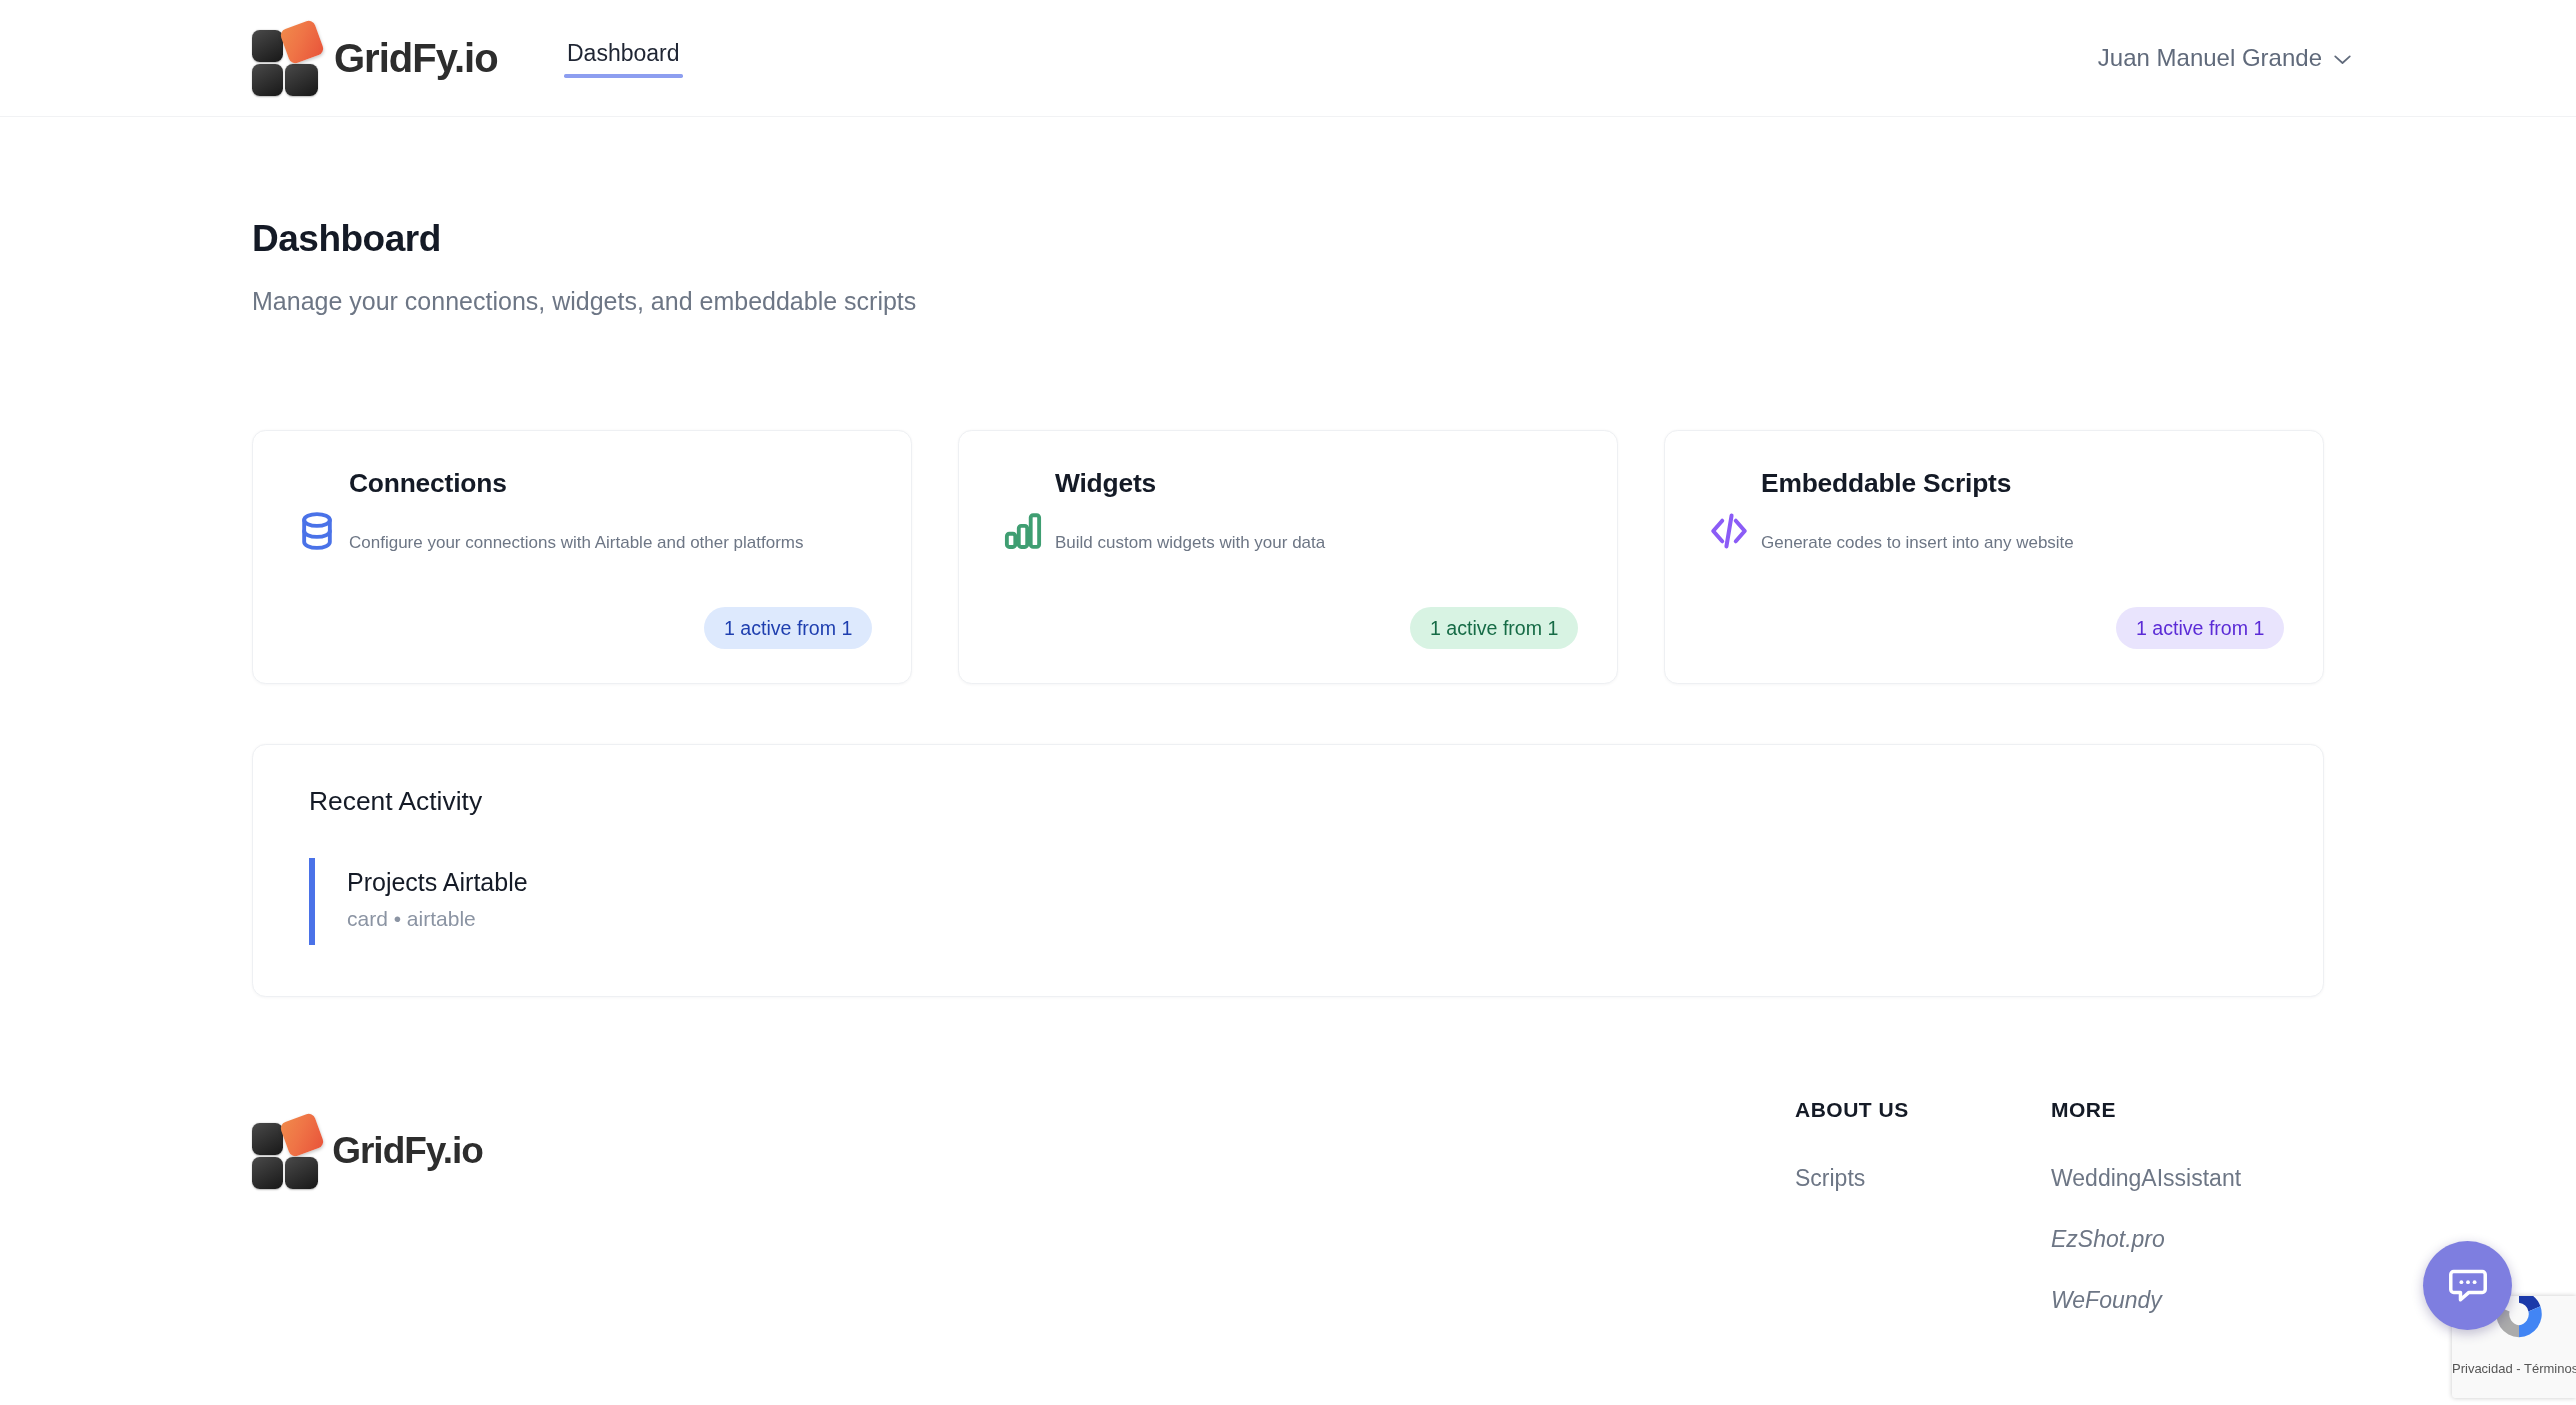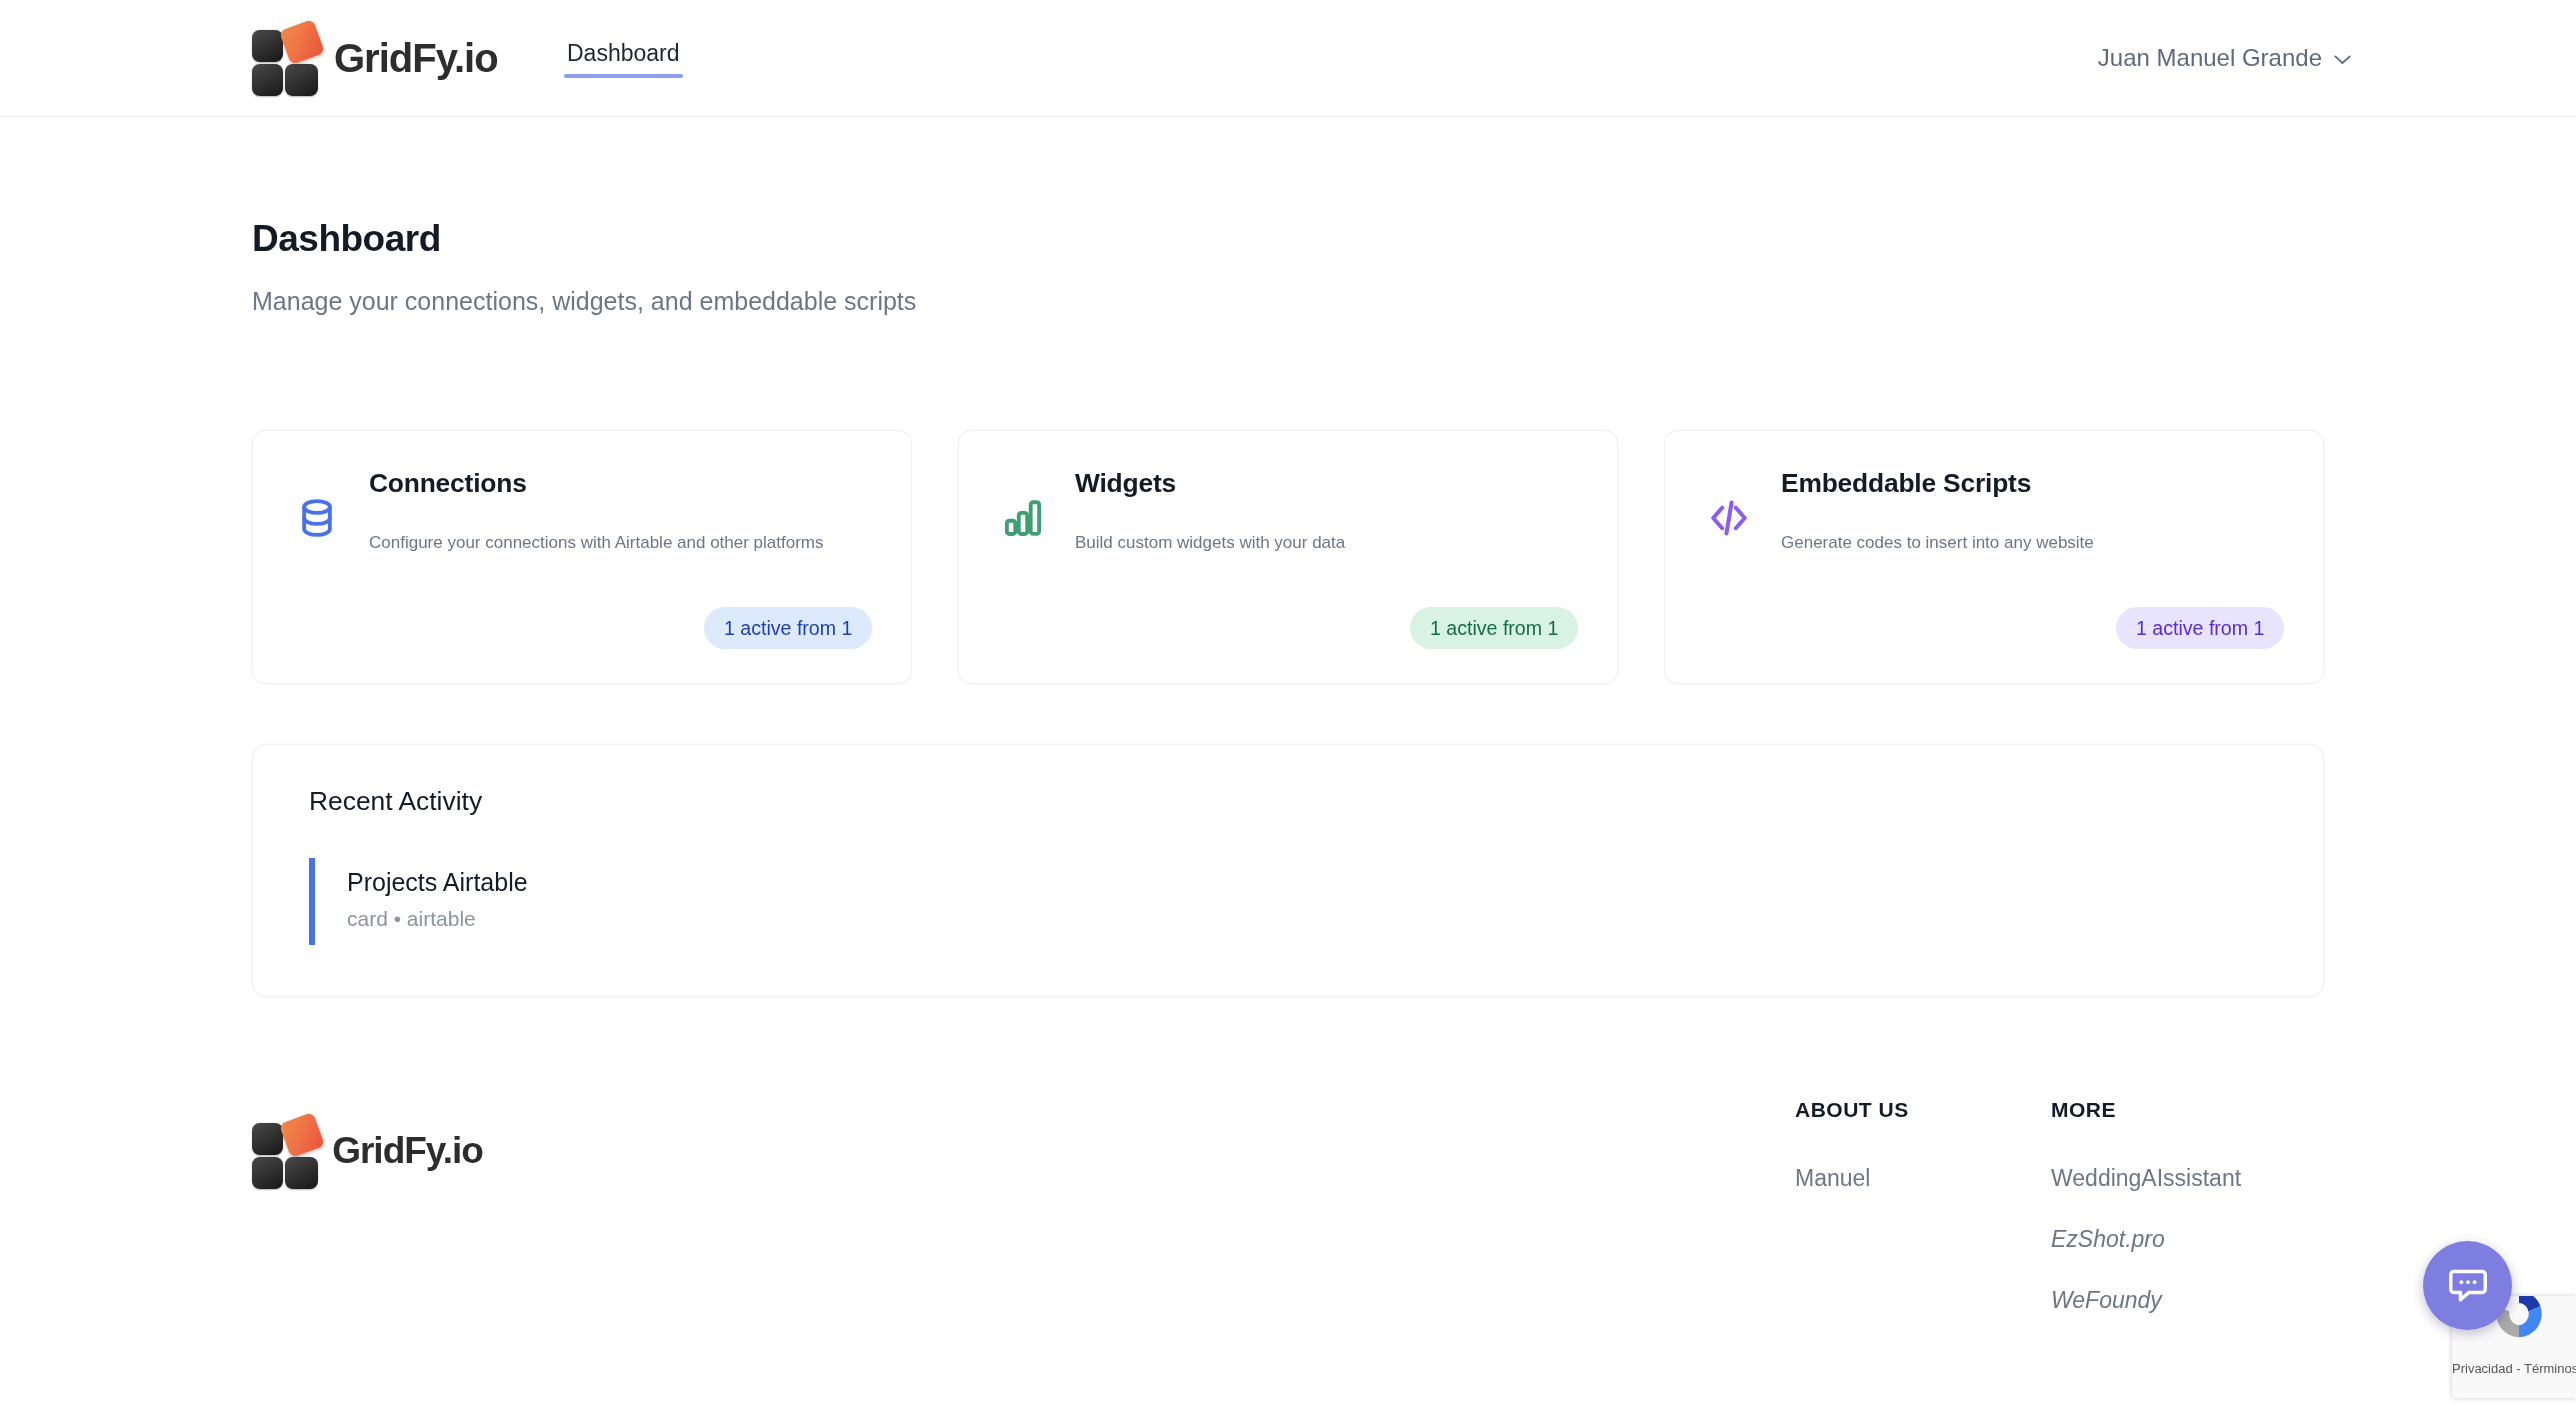--- a/index.html
+++ b/index.html
@@ -137,22 +137,22 @@
     border-radius: 13.6px;
     padding: 37px 39px 34px 39px;
     min-height: 254px;
     box-shadow: 0 0.9px 2.6px rgba(16,24,40,0.04);
     display: flex;
     flex-direction: column;
     cursor: pointer;
   }
   .card-top {
     display: flex;
-    gap: 28px;
-    align-items: center;
+    gap: 8px;
+    align-items: flex-end;
   }
   .card-icon {
     flex: none;
     width: 49px;
     height: 49px;
     display: flex;
     align-items: center;
     justify-content: center;
     margin-top: 13.6px;
   }
@@ -416,21 +416,21 @@
       <div class="blk b3"></div>
       <div class="orange"></div>
     </div>
     <div class="logo-word">GridFy.io</div>
   </div>
 
   <div class="footer-spacer"></div>
 
   <div class="footer-col">
     <div class="footer-head">ABOUT US</div>
-    <a class="footer-link">Manuel</a>
+    <a class="footer-link">Scripts</a>
   </div>
 
   <div class="footer-col more">
     <div class="footer-head">MORE</div>
     <a class="footer-link">WeddingAIssistant</a>
     <a class="footer-link">EzShot.pro</a>
     <a class="footer-link">WeFoundy</a>
   </div>
 
 </div>

